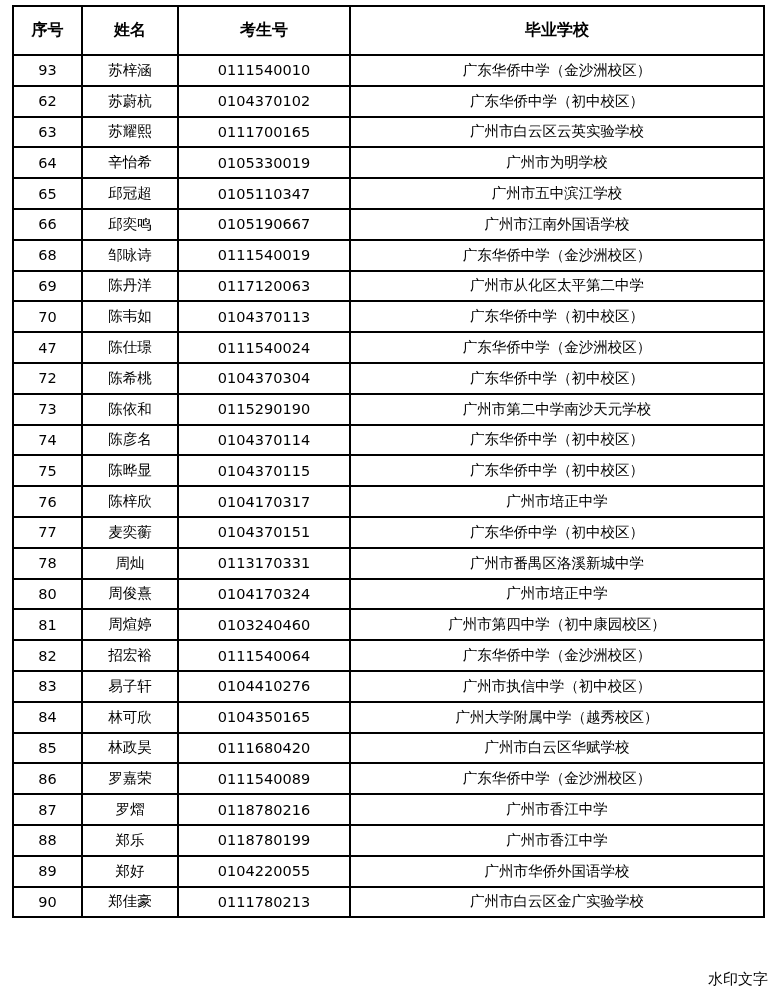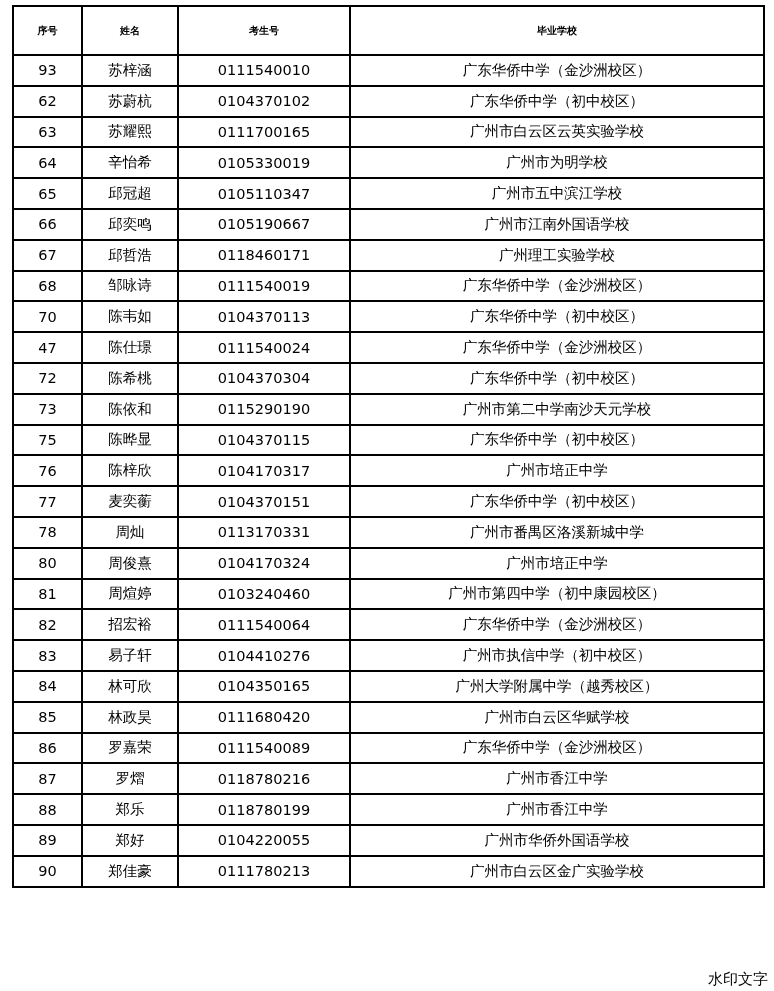--- a/index.html
+++ b/index.html
@@ -6,21 +6,21 @@
     body { width: 774px; height: 991px; position: relative; overflow: hidden;
            font-family: "DejaVu Sans", "Liberation Sans", sans-serif; color: #000; }
     table.roster {
       position: absolute; left: 12px; top: 5px;
       width: 751px; border-collapse: collapse; table-layout: fixed;
     }
     table.roster th, table.roster td {
       border: 2px solid #000; text-align: center; padding: 0;
       white-space: nowrap; overflow: hidden;
     }
-    table.roster th { height: 47px; font-weight: bold; font-size: 10px; }
+    table.roster th { height: 47px; font-weight: bold; font-size: 16px; }
     table.roster td { height: 28.8px; font-size: 14.5px; font-weight: normal; }
     col.c-idx { width: 69px; }
     col.c-name { width: 96px; }
     col.c-id { width: 172px; }
     col.c-school { width: 414px; }
     .watermark {
       position: absolute; right: 6px; bottom: 2px;
       font-size: 15px; color: #000; font-family: Liberation Serif, serif;
     }
   </style>
@@ -73,30 +73,30 @@
         <td>0105110347</td>
         <td>广州市五中滨江学校</td>
       </tr>
       <tr>
         <td>66</td>
         <td>邱奕鸣</td>
         <td>0105190667</td>
         <td>广州市江南外国语学校</td>
       </tr>
       <tr>
-        <td>67</td>
-        <td>邱哲浩</td>
-        <td>0118460171</td>
-        <td>广州理工实验学校</td>
-      </tr>
-      <tr>
         <td>68</td>
         <td>邹咏诗</td>
         <td>0111540019</td>
         <td>广东华侨中学（金沙洲校区）</td>
+      </tr>
+      <tr>
+        <td>69</td>
+        <td>陈丹洋</td>
+        <td>0117120063</td>
+        <td>广州市从化区太平第二中学</td>
       </tr>
       <tr>
         <td>70</td>
         <td>陈韦如</td>
         <td>0104370113</td>
         <td>广东华侨中学（初中校区）</td>
       </tr>
       <tr>
         <td>47</td>
         <td>陈仕璟</td>
@@ -107,20 +107,26 @@
         <td>72</td>
         <td>陈希桃</td>
         <td>0104370304</td>
         <td>广东华侨中学（初中校区）</td>
       </tr>
       <tr>
         <td>73</td>
         <td>陈依和</td>
         <td>0115290190</td>
         <td>广州市第二中学南沙天元学校</td>
+      </tr>
+      <tr>
+        <td>74</td>
+        <td>陈彦名</td>
+        <td>0104370114</td>
+        <td>广东华侨中学（初中校区）</td>
       </tr>
       <tr>
         <td>75</td>
         <td>陈晔显</td>
         <td>0104370115</td>
         <td>广东华侨中学（初中校区）</td>
       </tr>
       <tr>
         <td>76</td>
         <td>陈梓欣</td>

